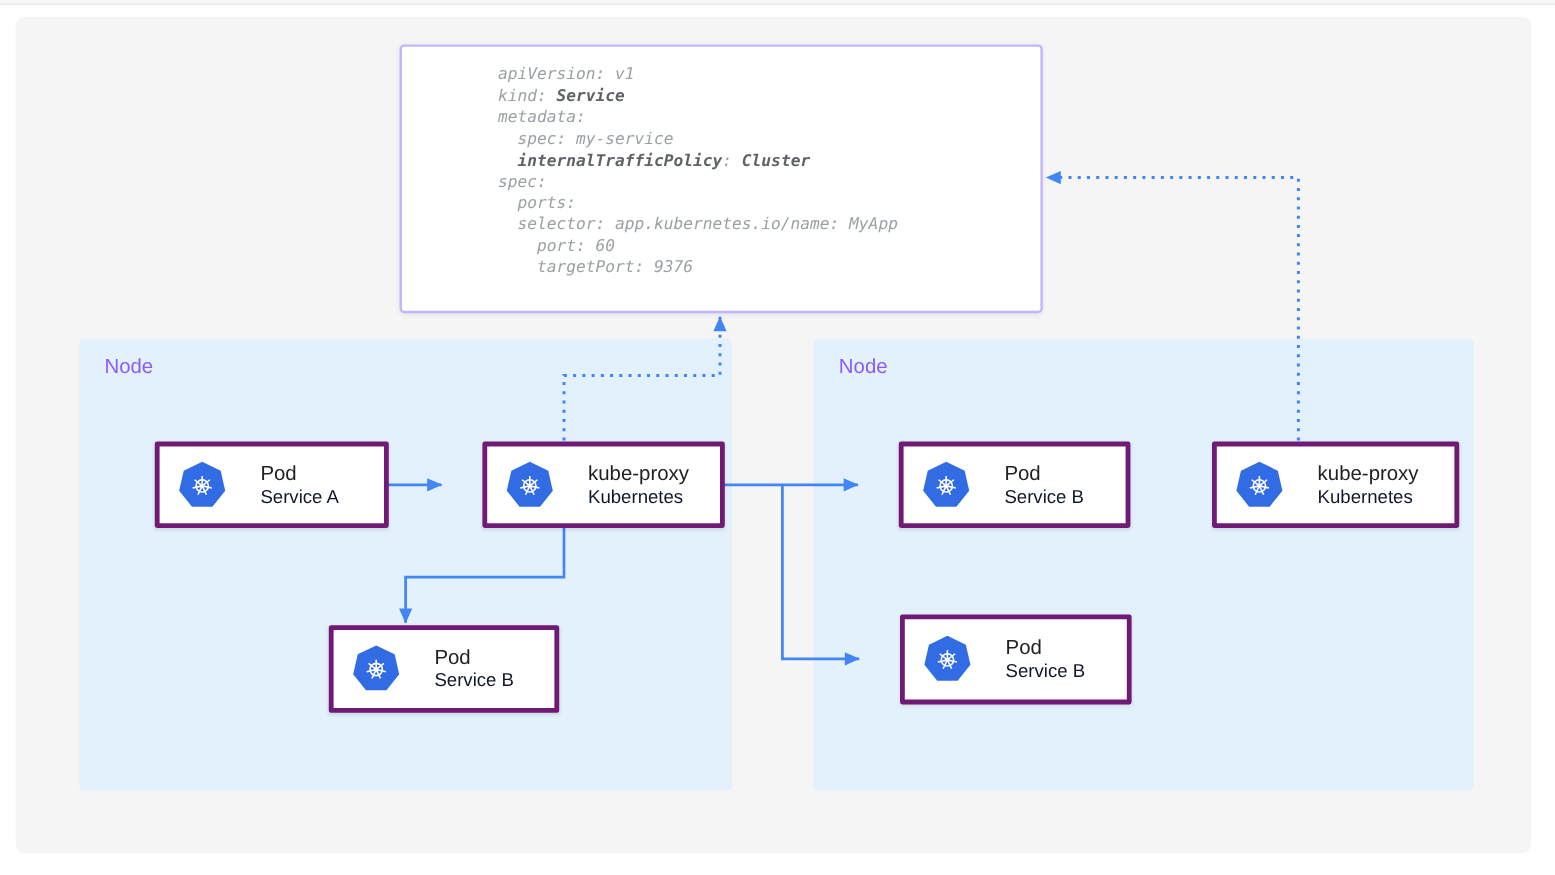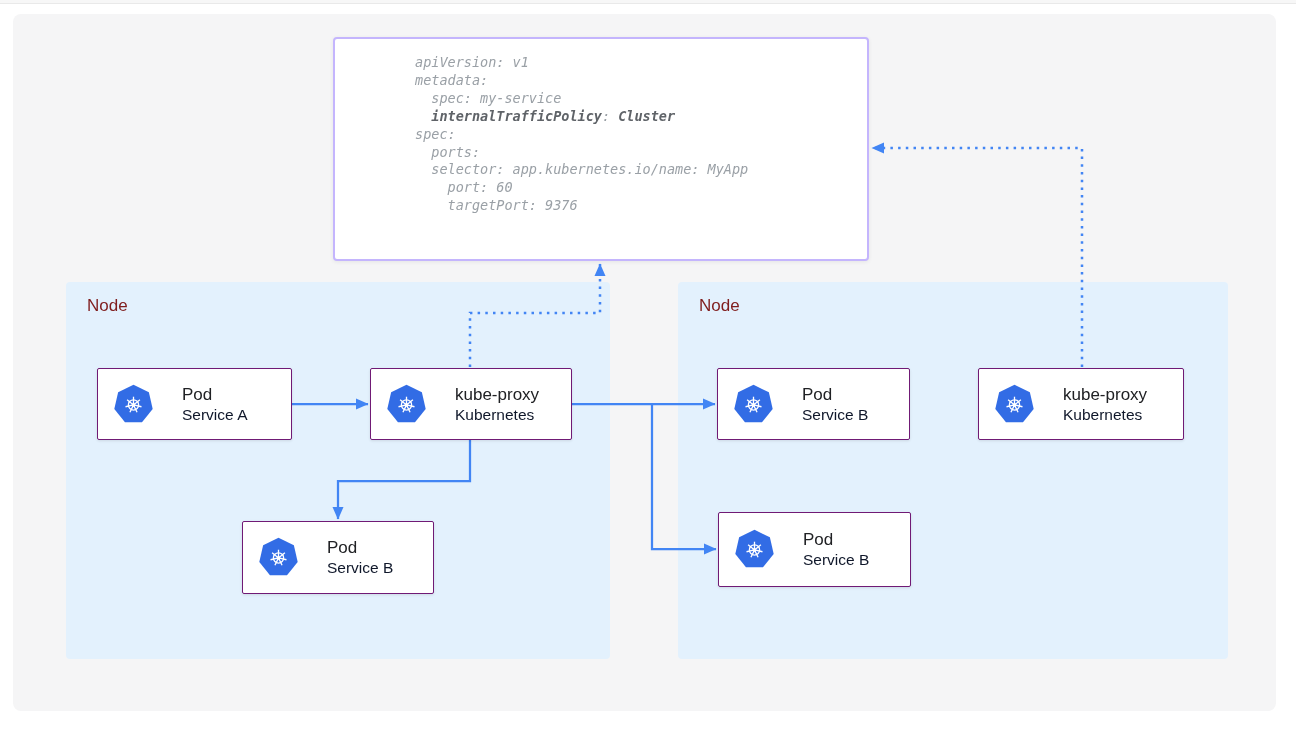--- a/index.html
+++ b/index.html
@@ -48,33 +48,34 @@
   
   .node-box {
     position: absolute;
     background: #e3f1fd;
     border-radius: 4px;
   }
   .node-left  { left: 66px;  top: 282px; width: 544px; height: 377px; }
   .node-right { left: 678px; top: 282px; width: 550px; height: 377px; }
   .node-label {
     position: absolute; left: 21px; top: 14px;
-    font-size: 17px; color: #7f1d1d;
+    font-size: 17px; color: #8b5cf6;
   }
   
   .card {
     position: absolute;
     background: #ffffff;
-    border: 1px solid #701a75;
+    border: 4px solid #701a75;
     border-radius: 2px;
     box-shadow: 0 1px 3px rgba(0,0,0,0.10);
     box-sizing: border-box;
     display: flex;
     align-items: center;
     padding-left: 15px;
+    margin-left: 32px;
   }
   .card-pod-a        { left: 97px;  top: 368px; width: 195px; height: 72px; }
   .card-kp-left      { left: 370px; top: 368px; width: 202px; height: 72px; }
   .card-pod-b-left   { left: 242px; top: 521px; width: 192px; height: 73px; }
   .card-pod-b1-right { left: 717px; top: 368px; width: 193px; height: 72px; }
   .card-kp-right     { left: 978px; top: 368px; width: 206px; height: 72px; }
   .card-pod-b2-right { left: 718px; top: 512px; width: 193px; height: 75px; }
   .k8s-logo { width: 41px; height: 41px; flex: 0 0 41px; }
   .card-text { margin-left: 28px; }
   .card-title {
@@ -122,20 +123,21 @@
 <div class="node-box node-left">
   <div class="node-label">Node</div>
 </div>
 <div class="node-box node-right">
   <div class="node-label">Node</div>
 </div>
 
 <div class="yaml-card">
   <div>
       <div class="yaml-line"><span>apiVersion: v1</span></div>
+      <div class="yaml-line"><span>kind: </span><span class="bold">Service</span></div>
       <div class="yaml-line"><span>metadata:</span></div>
       <div class="yaml-line"><span>  spec: my-service</span></div>
       <div class="yaml-line"><span>  </span><span class="bold">internalTrafficPolicy</span><span>: </span><span class="bold">Cluster</span></div>
       <div class="yaml-line"><span>spec:</span></div>
       <div class="yaml-line"><span>  ports:</span></div>
       <div class="yaml-line"><span>  selector: app.kubernetes.io/name: MyApp</span></div>
       <div class="yaml-line"><span>    port: 60</span></div>
       <div class="yaml-line"><span>    targetPort: 9376</span></div>
     </div>
 </div>

